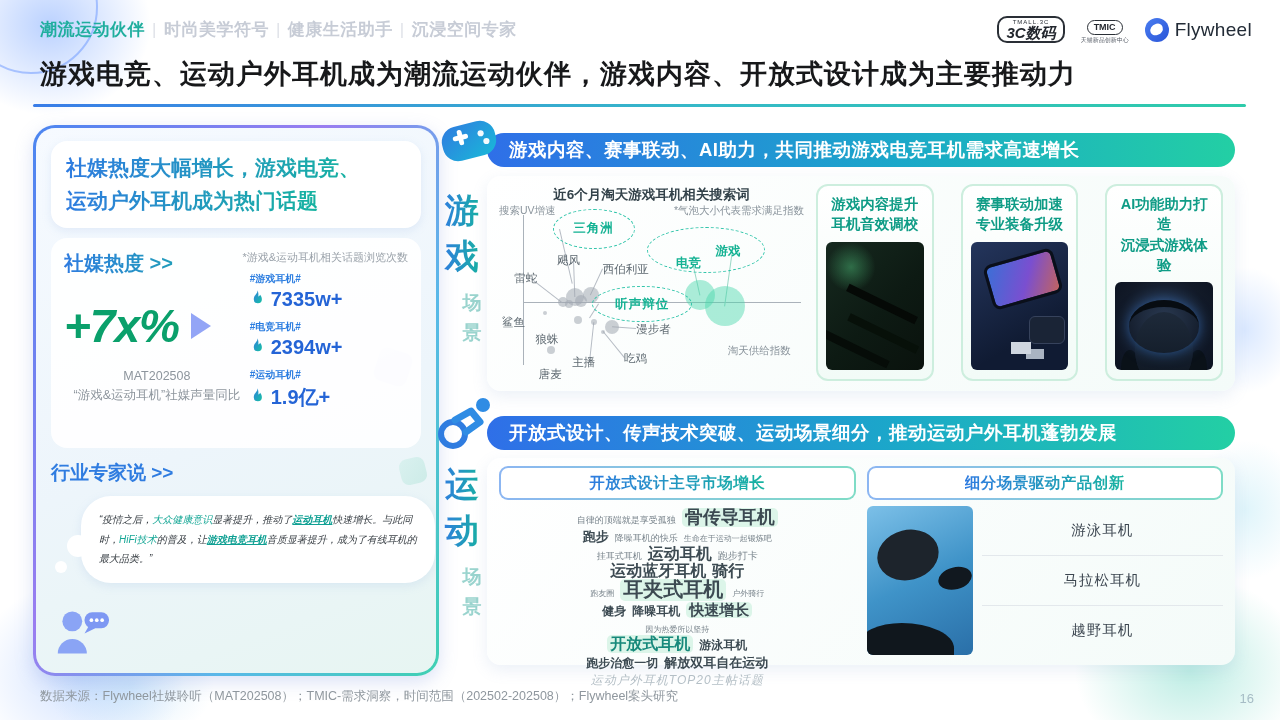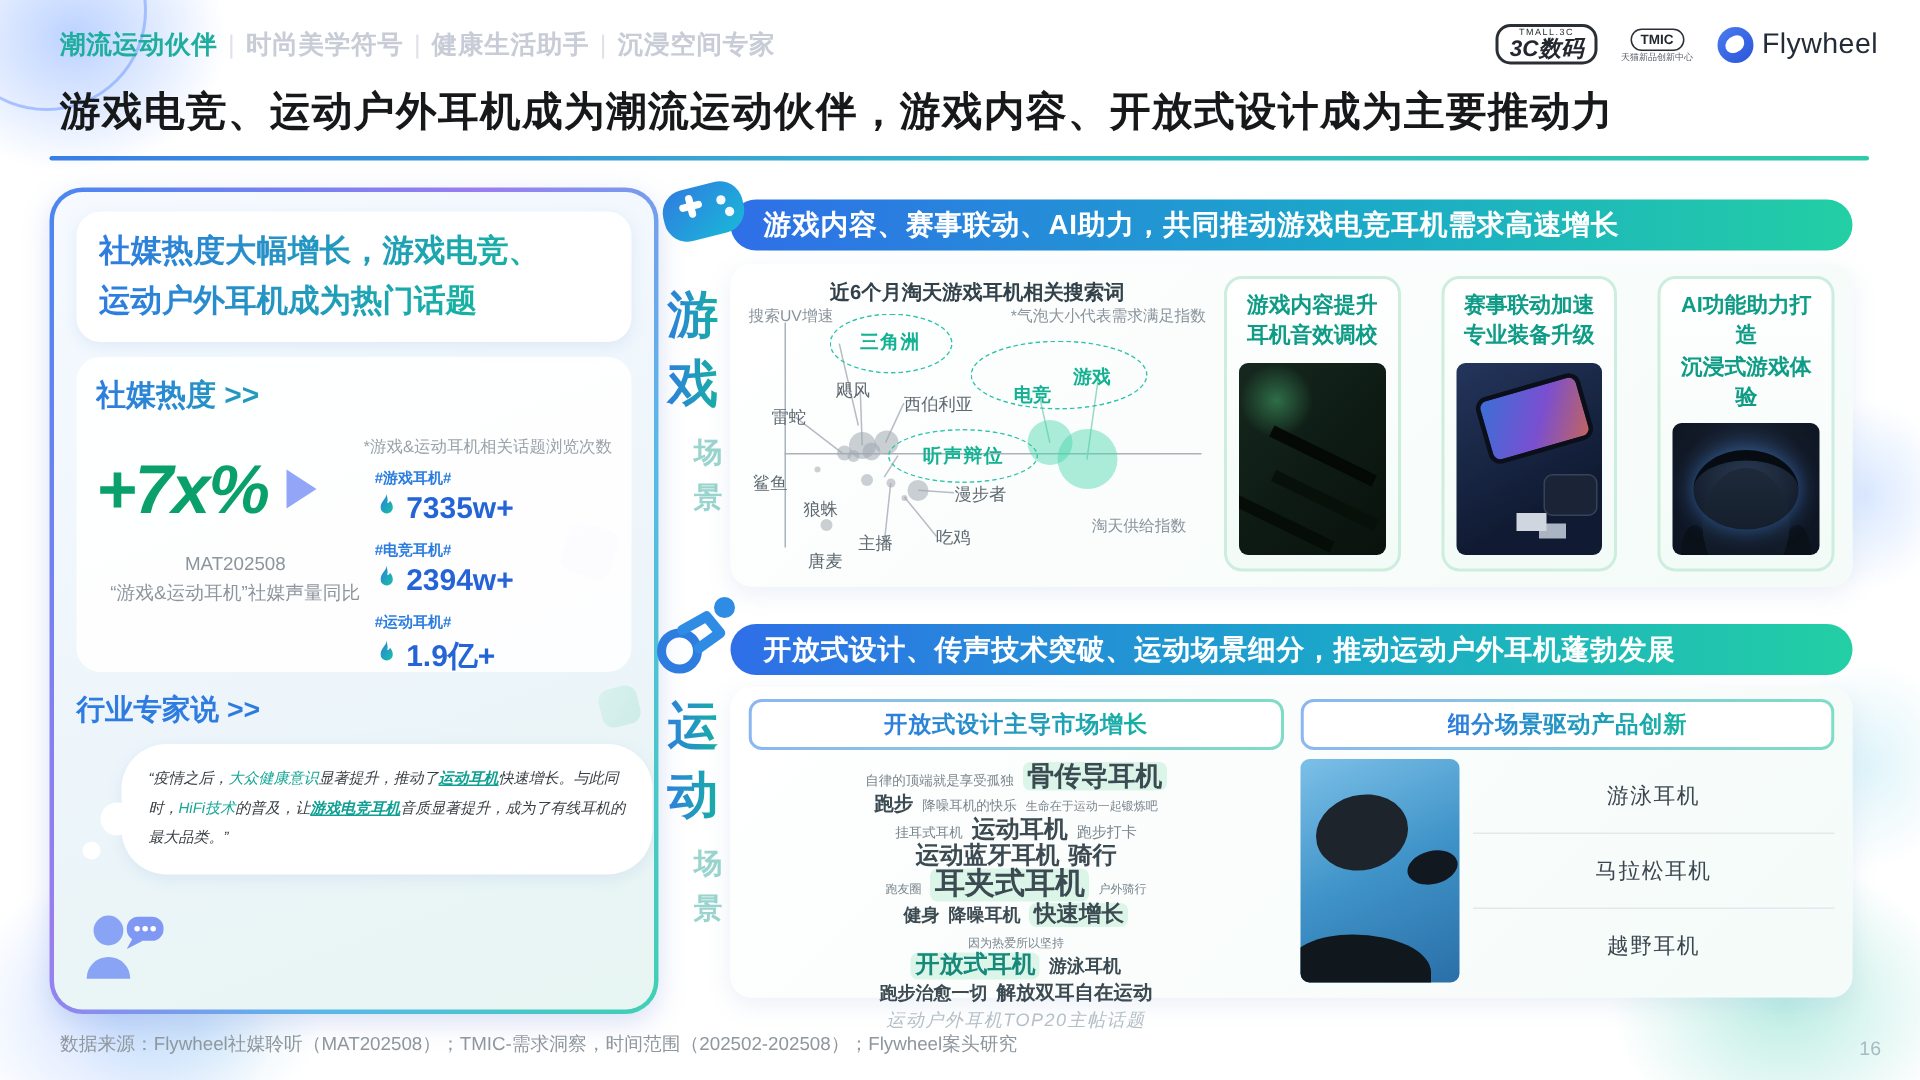--- a/index.html
+++ b/index.html
@@ -38,21 +38,21 @@
   .left-inner{position:relative;width:100%;height:100%;box-sizing:border-box;border-radius:19px;background:linear-gradient(160deg,#f6faff,#edf5fb 55%,#e7f5f2);padding:13px 15px;overflow:hidden;}
   .grad-text{background:linear-gradient(90deg,#2f7ce0,#16b3a0);-webkit-background-clip:text;background-clip:text;color:transparent;}
   .headline-box{background:#fff;border-radius:16px;padding:11px 15px;font-size:21px;font-weight:bold;line-height:1.55;box-shadow:0 3px 10px rgba(140,170,220,.18);}
   .stats-box{position:relative;margin-top:10px;background:rgba(255,255,255,.9);border-radius:16px;padding:12px 13px;height:186px;display:flex;}
   .stats-left{width:54%;}
   .stats-label{font-size:20px;font-weight:bold;}
   .growth-row{display:flex;align-items:center;margin-top:22px;}
   .growth{font-size:46px;font-weight:bold;font-style:italic;color:#0aa06b;letter-spacing:-1px;}
   .tri{width:0;height:0;border-left:20px solid #93a5f6;border-top:13px solid transparent;border-bottom:13px solid transparent;margin-left:12px;}
   .period{margin-top:14px;text-align:center;font-size:12.5px;color:#8d959d;line-height:1.5;}
-  .stats-right{flex:1;position:relative;padding-top:22px;margin-top:40px;}
+  .stats-right{flex:1;position:relative;padding-top:22px;}
   .stats-note{position:absolute;top:0;right:0;font-size:11px;color:#9aa2aa;white-space:nowrap;}
   .topic{margin-bottom:9px;}
   .topic-tag{font-size:10px;font-weight:bold;color:#2b7de0;}
   .topic-val{display:flex;align-items:center;gap:6px;margin-top:2px;}
   .topic-num{font-size:20px;font-weight:bold;color:#2464d6;}
   .expert-label{margin-top:12px;font-size:19px;font-weight:bold;color:#2f7ce0;}
   .quote-cloud{position:relative;margin:10px 0 0 30px;width:318px;background:#fff;border-radius:30px;padding:14px 18px;box-shadow:0 3px 10px rgba(140,170,220,.18);}
   .quote-cloud::before{content:"";position:absolute;left:-14px;bottom:26px;width:22px;height:22px;background:#fff;border-radius:50%;}
   .quote-cloud::after{content:"";position:absolute;left:-26px;bottom:10px;width:12px;height:12px;background:#fff;border-radius:50%;}
   .quote-text{font-size:10px;color:#3a4046;line-height:1.95;font-style:italic;}

